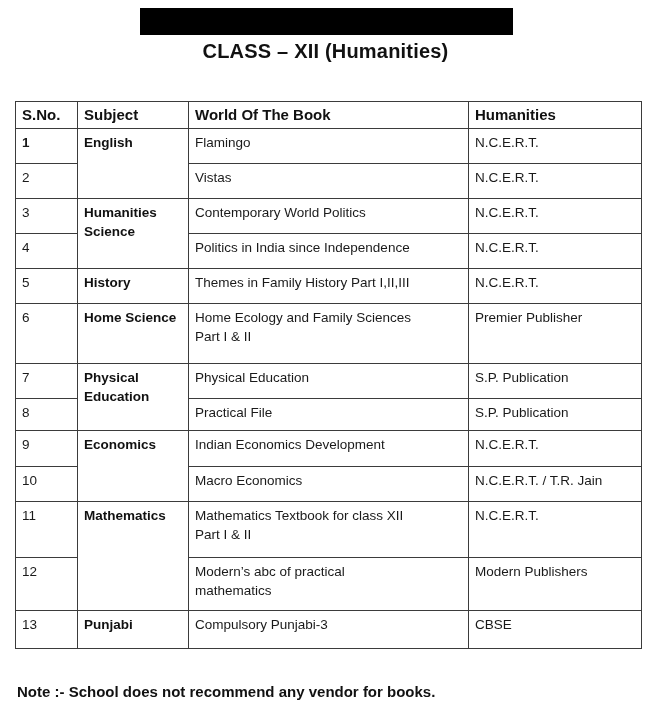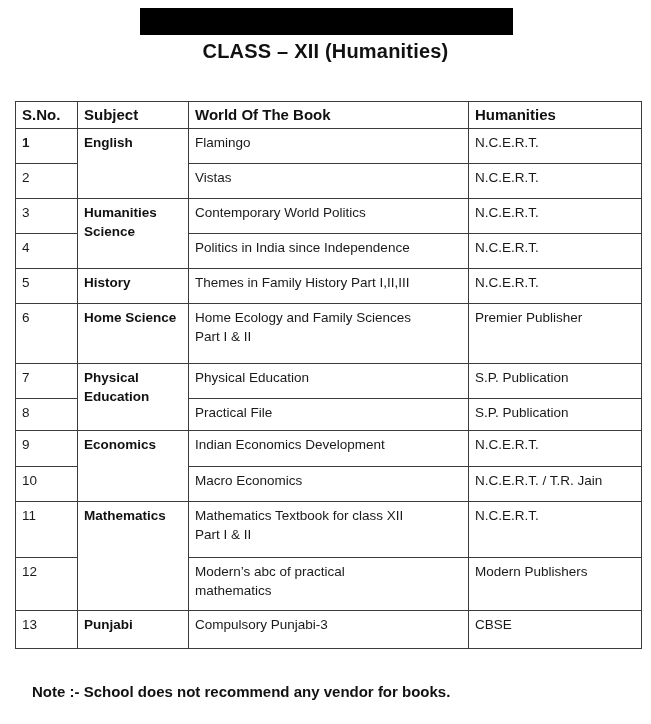--- a/index.html
+++ b/index.html
@@ -64,21 +64,21 @@
   }
   td.subject {
     font-weight: bold;
     color: #111111;
   }
   td.v-mid { vertical-align: middle; margin-left: 32px; }
   td.bold-num { font-weight: bold; }
   td.book { white-space: pre-line; margin-top: 40px; }
   .note {
     position: absolute;
-    left: 32px;
+    left: 17px;
     top: 683px;
     width: 620px;
     font-size: 15px;
     font-weight: bold;
     color: #111111;
   }
 </style>
 </head>
 <body>
 

